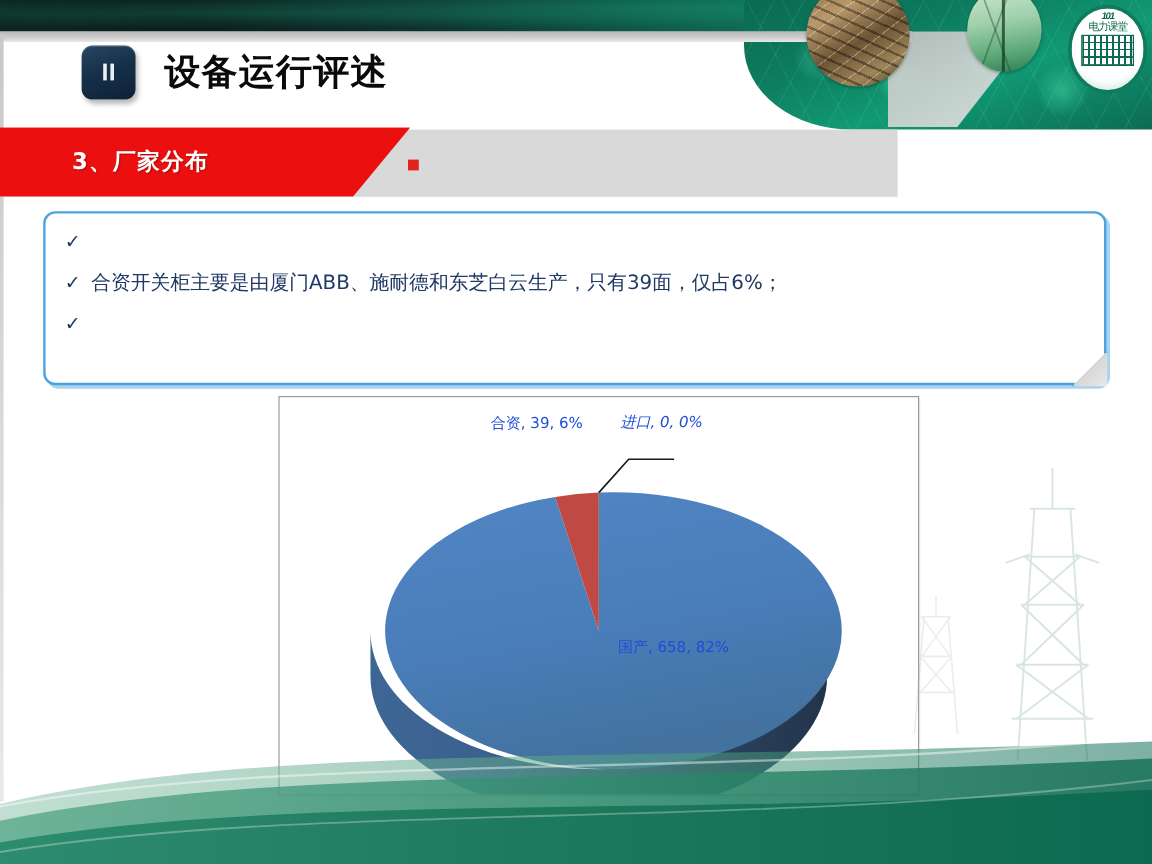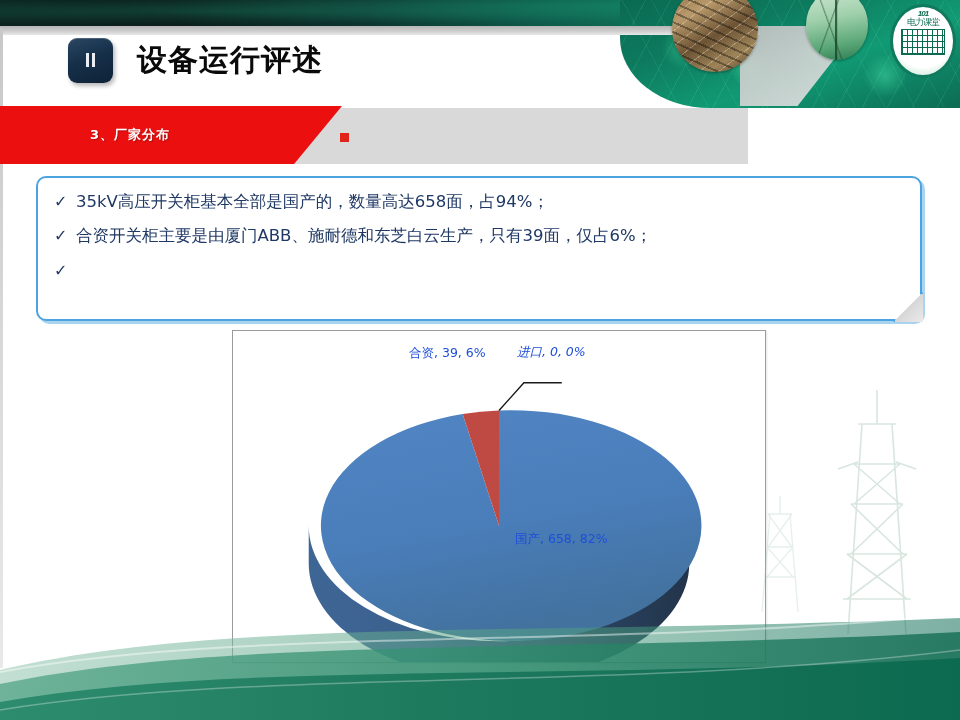--- a/index.html
+++ b/index.html
@@ -125,22 +125,22 @@
   .gray-bar .sq {
     position:absolute; left:340px; top:25px; width:9px; height:9px; background:#e2231a;
   }
   .red-banner {
     position:absolute; top:106px; left:0; width:342px; height:58px;
     background:#ec0f0f;
     clip-path: polygon(0 0, 100% 0, 86% 100%, 0 100%);
     display:flex; align-items:center;
   }
   .red-banner .rb-text {
-    margin-left:90px;
-    color:#ffffff; font-weight:bold; font-size:13px; letter-spacing:1px;
+    margin-left:60px;
+    color:#ffffff; font-weight:bold; font-size:19px; letter-spacing:1px;
     text-shadow: 1px 1px 1px rgba(0,0,0,.25);
     font-family:"DejaVu Sans","Liberation Sans",sans-serif;
   }
 
   
   .textpanel {
     position:absolute; left:36px; top:176px; width:886px; height:145px;
     border:2.5px solid #4da3e0; border-radius:10px;
     background:#ffffff;
     box-shadow: 3px 3px 0 #a8d4f0;
@@ -245,21 +245,20 @@
   <div class="gray-bar">
     <span class="sq"></span>
   </div>
   <div class="red-banner">
     <span class="rb-text">3、厂家分布</span>
   </div>
 
   <div class="textpanel">
     <div class="bullet-row">
       <span class="chk">✓</span>
-      <span>35kV高压开关柜基本全部是国产的，数量高达658面，占94%；</span>
     </div>
     <div class="bullet-row">
       <span class="chk">✓</span>
       <span>合资开关柜主要是由厦门ABB、施耐德和东芝白云生产，只有39面，仅占6%；</span>
     </div>
     <div class="bullet-row">
       <span class="chk">✓</span>
     </div>
     <div class="fold"></div>
   </div>

